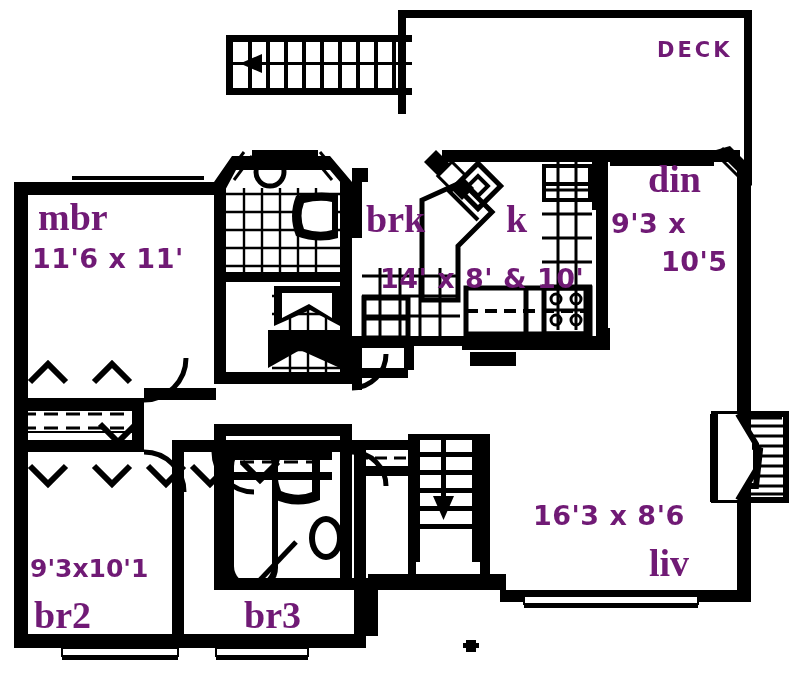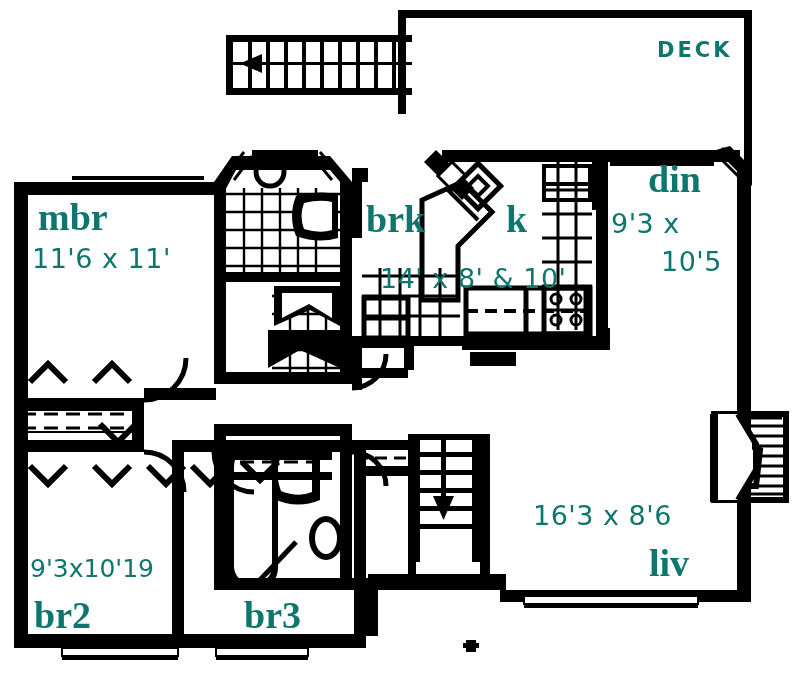--- a/index.html
+++ b/index.html
@@ -18,34 +18,34 @@
   #plan-svg {
     position: absolute;
     left: 0;
     top: 0;
     width: 800px;
     height: 680px;
     display: block;
   }
   .label {
     position: absolute;
-    color: #0f766e;
+    color: #701a75;
     white-space: pre;
     line-height: 1.0;
     user-select: none;
   }
   .room-name {
     font-family: "Liberation Serif", serif;
     font-weight: bold;
     font-size: 38px;
     letter-spacing: 0px;
   }
   .dim {
     font-family: "DejaVu Sans", sans-serif;
-    font-weight: normal;
+    font-weight: bold;
     font-size: 27px;
     letter-spacing: 0.5px;
     text-align: center;
   }
   .dim.tight {
     font-size: 25px;
     letter-spacing: 0px;
   }
   .deck-label {
     font-family: "DejaVu Sans", sans-serif;
@@ -423,19 +423,19 @@
   <div class="label room-name" style="left:506px; top:200px;">k</div>
 
   <div class="label room-name" style="left:648px; top:160px;">din</div>
   <div class="label dim" style="left:611px; top:210px;">9'3 x</div>
   <div class="label dim" style="left:661px; top:248px;">10'5</div>
 
   <div class="label room-name" style="left:649px; top:544px;">liv</div>
   <div class="label dim" style="left:533px; top:502px;">16'3 x 8'6</div>
 
   <div class="label room-name" style="left:34px; top:596px;">br2</div>
-  <div class="label dim tight" style="left:30px; top:556px;">9'3x10'19</div>
+  <div class="label dim tight" style="left:30px; top:556px;">9'3x10'1</div>
 
   <div class="label room-name" style="left:244px; top:596px;">br3</div>
 
   <div class="label deck-label" style="left:657px; top:40px;">DECK</div>
 
 </div>
 
 </body></html>

